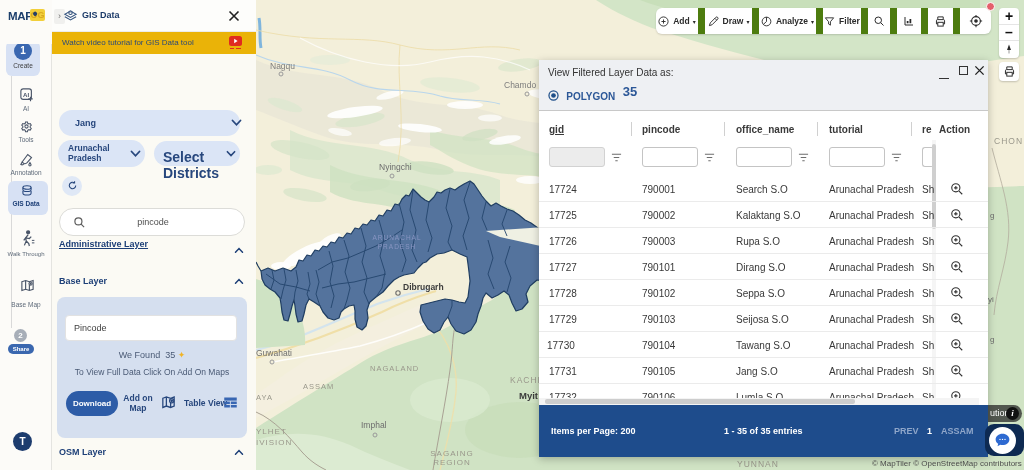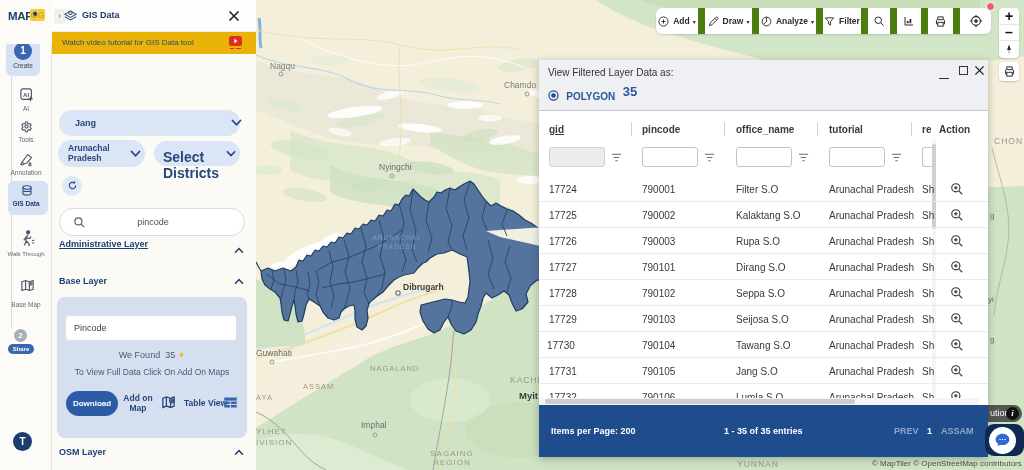--- a/index.html
+++ b/index.html
@@ -497,21 +497,21 @@
       </svg>
     <svg class="abs" style="left:352px;top:40px" width="11" height="11" viewBox="0 0 12 12">
         <path d="M1 2.5 h10 M3 6 h6 M4.7 9.5 h2.6" stroke="#6e6e6e" stroke-width="1.2"></path>
       </svg>
     <div class="abs" style="left:393px;top:28px;width:4px;height:264px;background:#f5f5f5;"></div>
     <div class="abs" style="left:393px;top:32px;width:4px;height:85px;background:#cfcfcf;border-radius:2px;"></div>
     <div id="rows">
         <div class="row" style="top:64px">
     <div class="cell" style="left:10px;">17724</div>
     <div class="cell" style="left:103px;">790001</div>
-    <div class="cell" style="left:197px;">Filter S.O</div>
+    <div class="cell" style="left:197px;">Search S.O</div>
     <div class="cell" style="left:290px;">Arunachal Pradesh</div>
     <div class="cell" style="left:383px;">Sh</div>
     <svg style="position:absolute;left:411px;top:6px" width="14" height="14" viewBox="0 0 24 24">
             <g fill="none" stroke="#333" stroke-width="1.9">
               <circle cx="10" cy="10" r="7"></circle>
               <path d="M15.5 15.5 L21 21 M10 7 v6 M7 10 h6"></path>
             </g>
           </svg>
   </div>
         <div class="row" style="top:90px">

